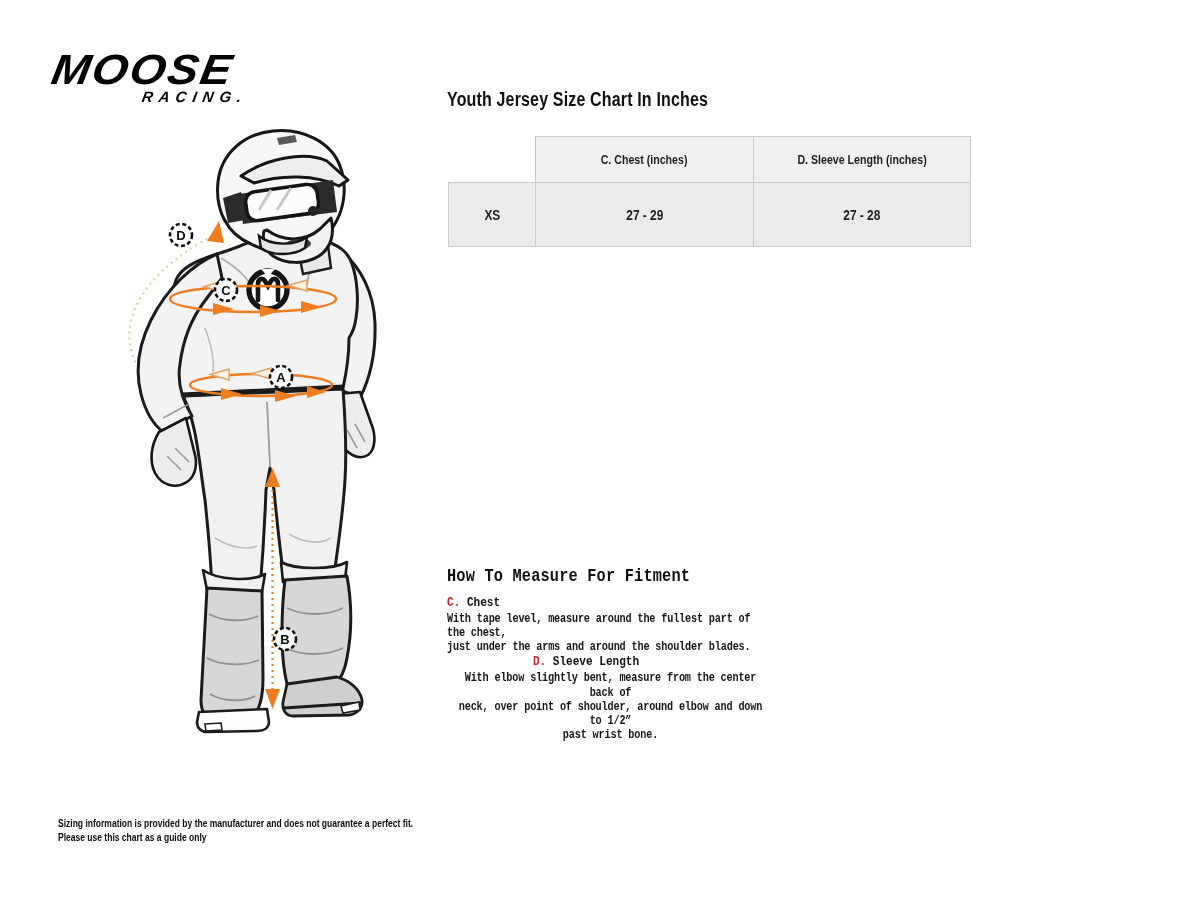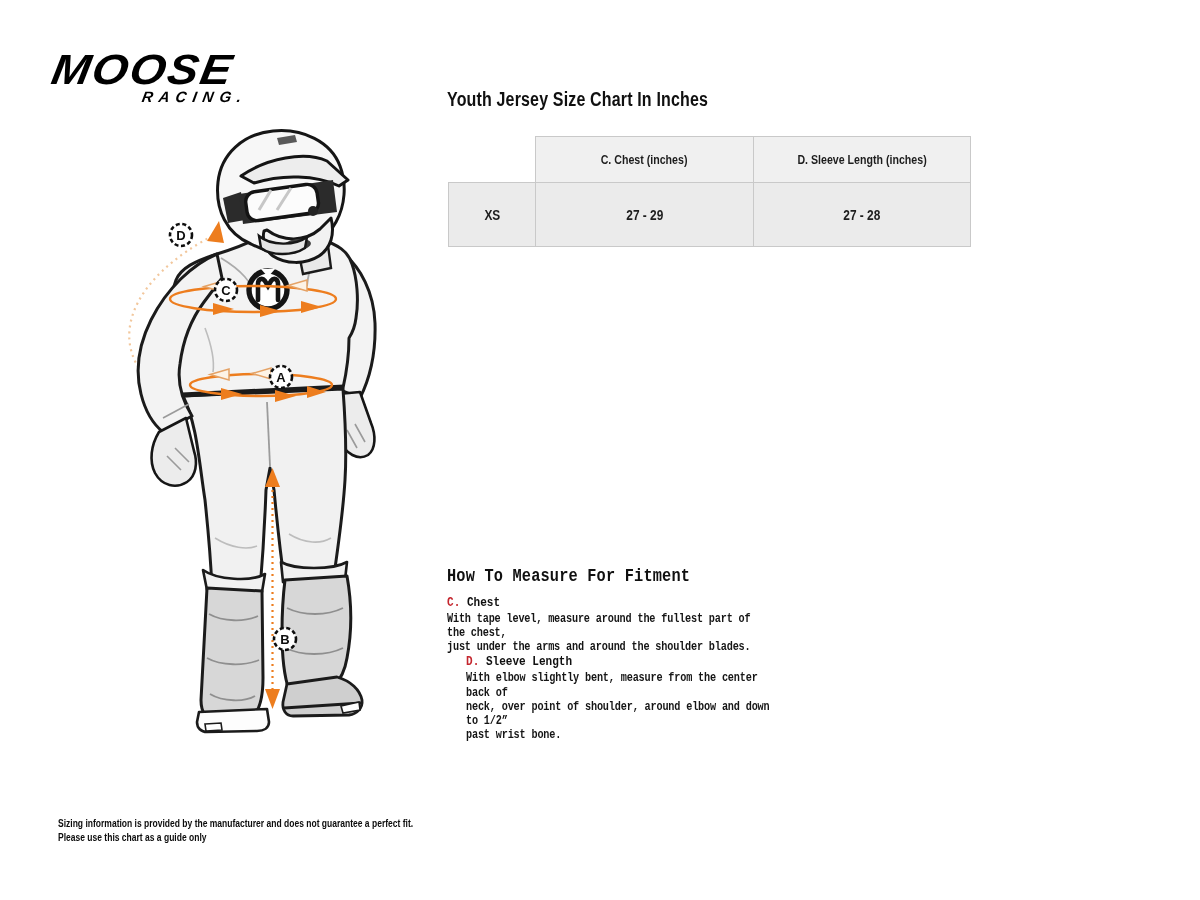--- a/index.html
+++ b/index.html
@@ -41,21 +41,21 @@
   table.size-table tbody th, table.size-table tbody td { height:64px; }
   table.size-table tr.shade th, table.size-table tr.shade td { background:#ebebeb; }
   
   .measure { position:absolute; left:447px; top:566px; width:680px;font-family:Liberation Mono, monospace; }
   .measure-title {
     font-size:18px; font-weight:bold; color:#101010; transform:scaleX(.85);
     transform-origin:0 0; white-space:nowrap; letter-spacing:.2px;
   }
   .measure-cols { display:flex; margin-top:9px;flex-direction:column; }
   .measure-item-c { width:310px; }
-  .measure-item-d { width:320px; margin-left:19px; }
+  .measure-item-d { width:320px; margin-left:3px;text-align:center; }
   .mi-head { font-size:13px; font-weight:bold; color:#101010;
              transform:scaleX(.85); transform-origin:0 0; white-space:nowrap; }
   .mi-letter { color:#c4262e; }
   .mi-desc {
     margin-top:2px; font-size:12px; font-weight:bold; color:#151515;
     line-height:1.18; letter-spacing:-.2px; white-space:pre-line;
     transform:scaleX(.85); transform-origin:0 0; width:118%;
   }
   
   .disclaimer {

